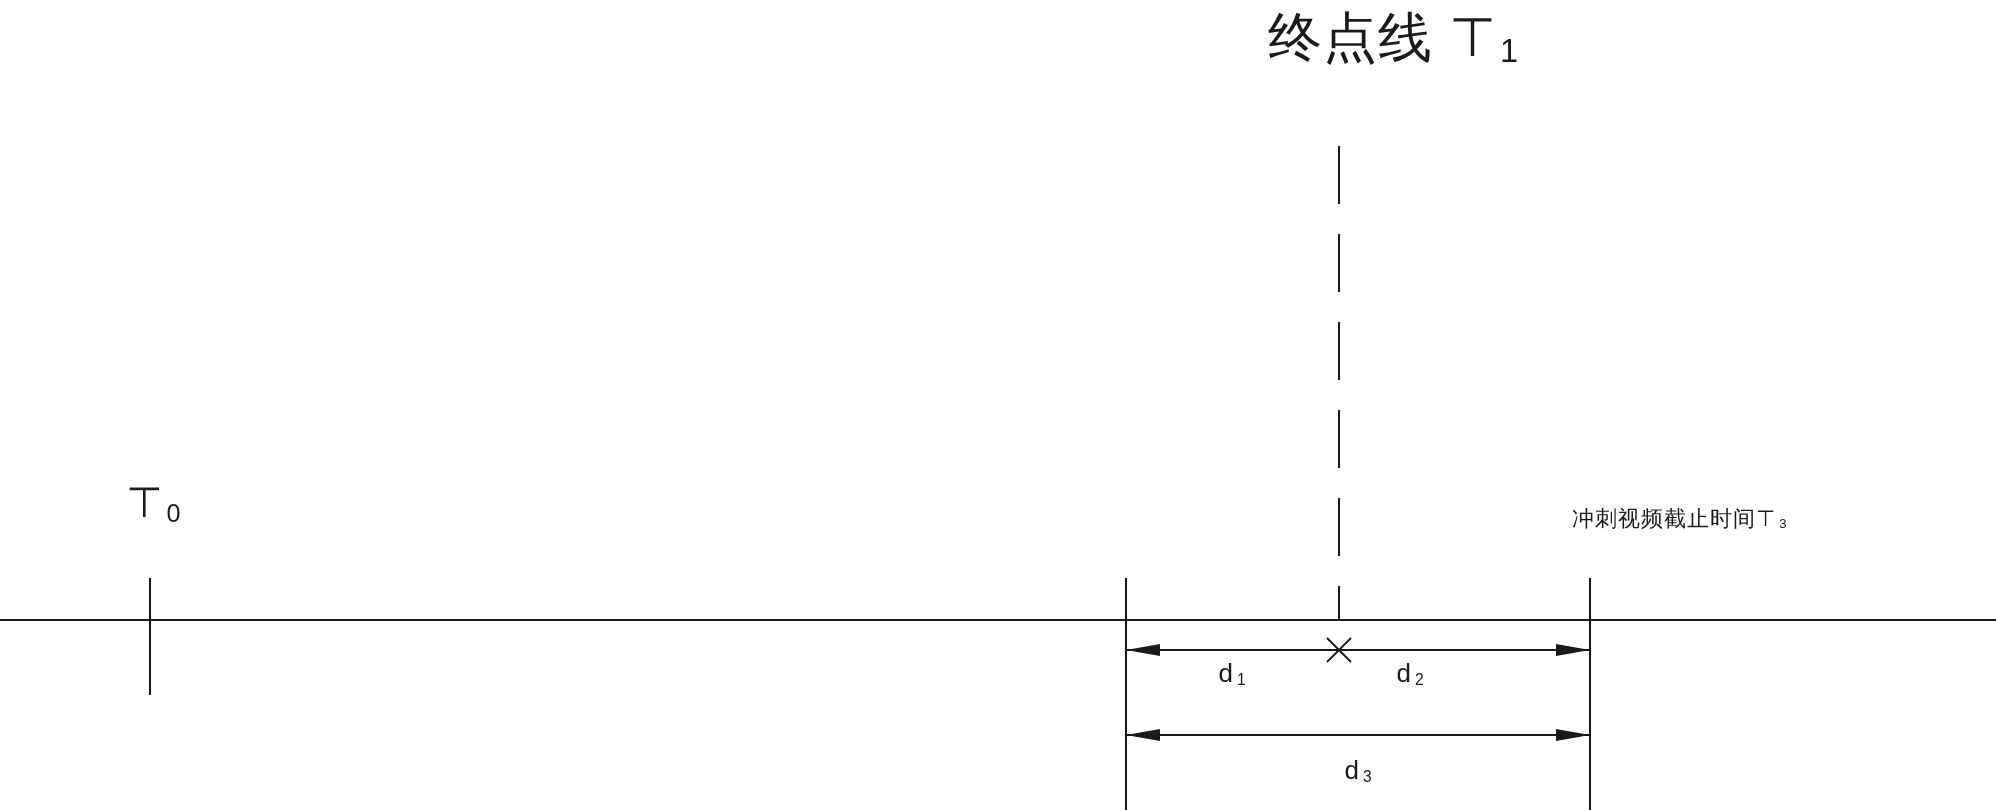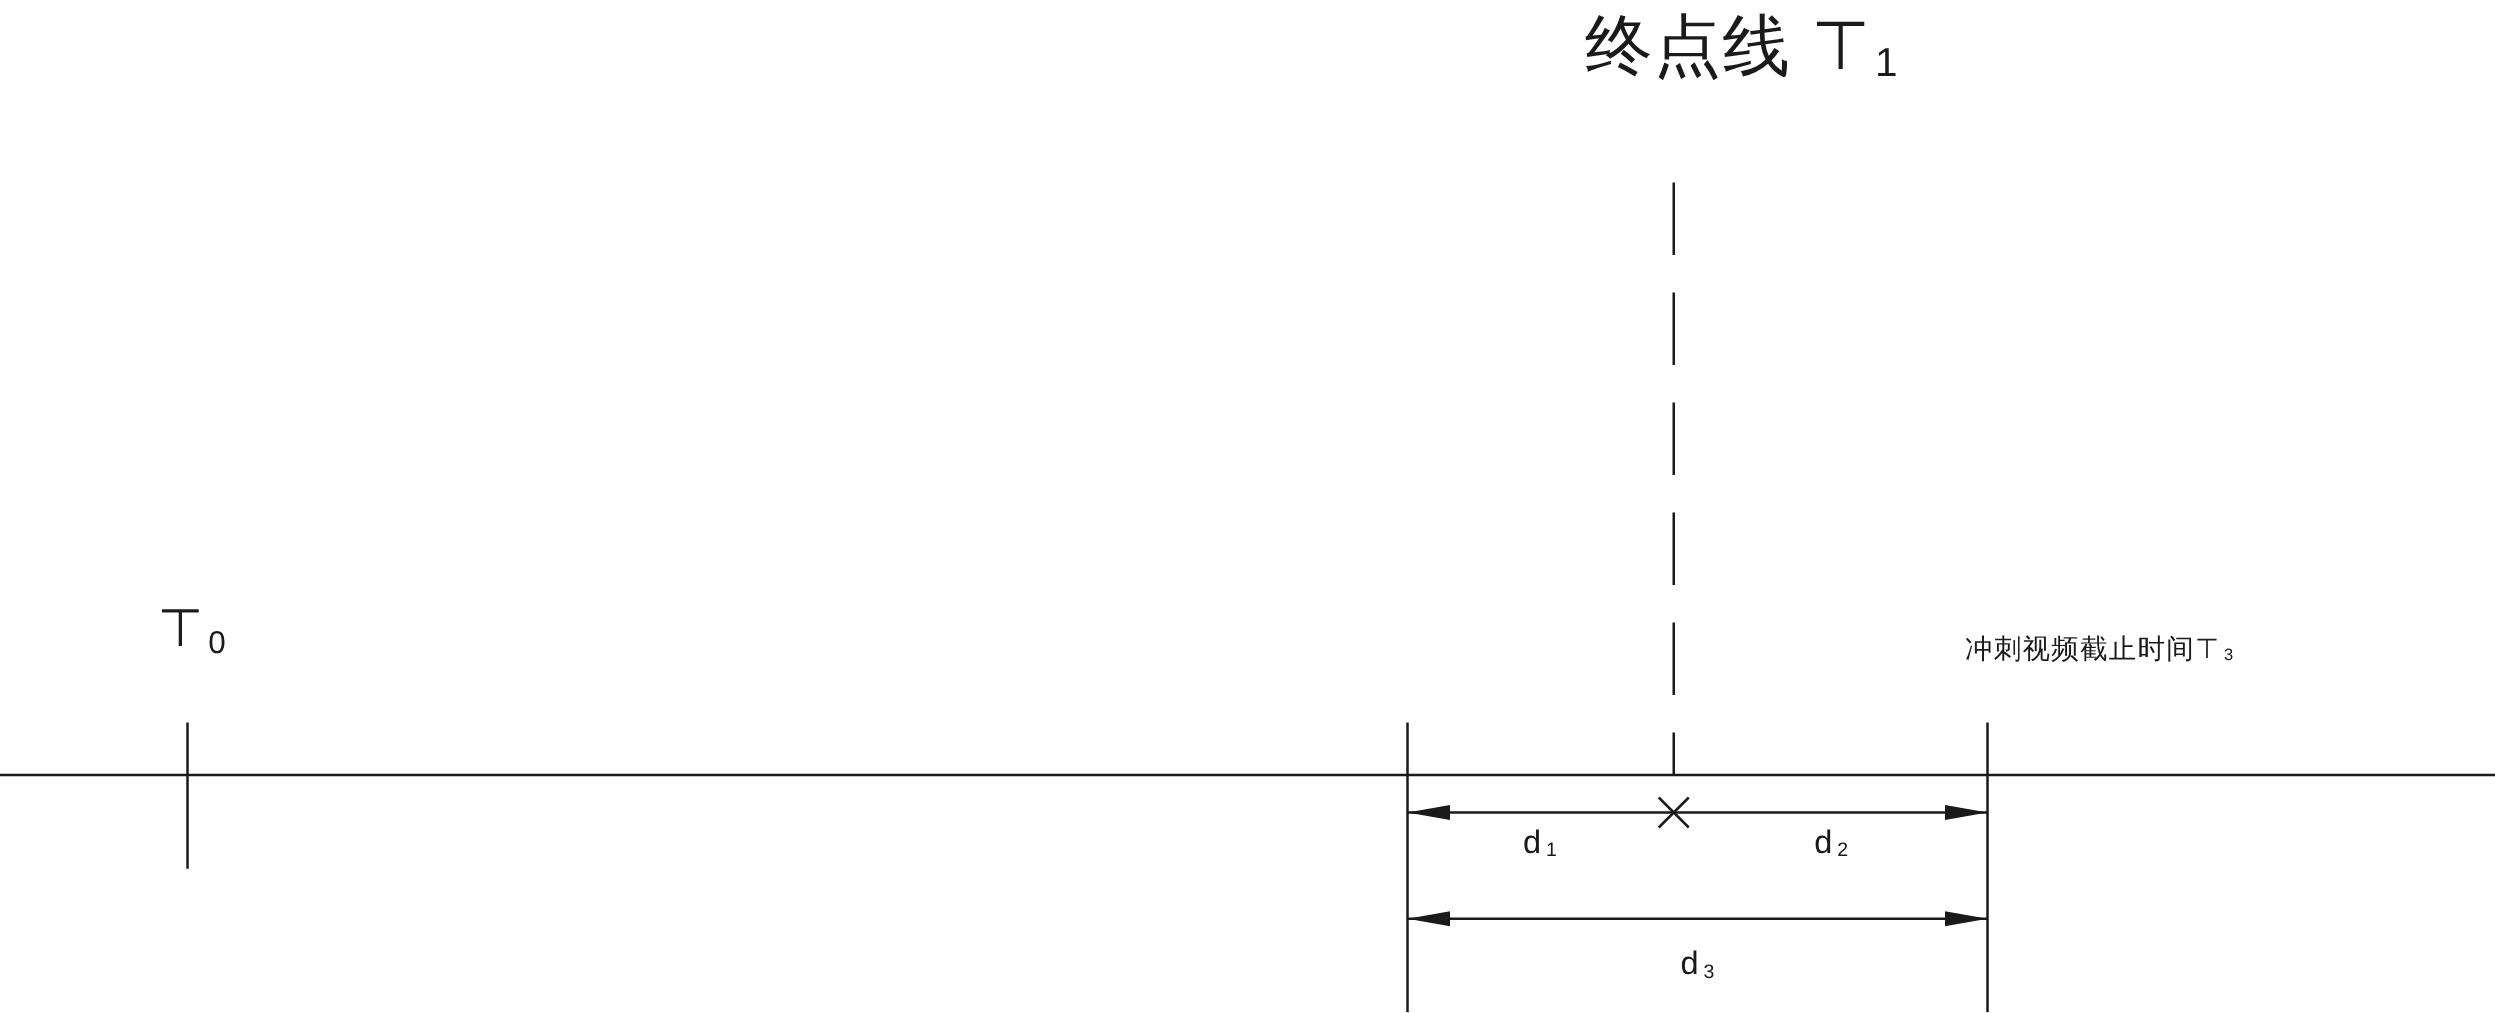--- a/index.html
+++ b/index.html
@@ -58,21 +58,21 @@
     font-size: 22px;
     left: 1572px;
     top: 508px;
   }
 
   .d-label {
     font-size: 26px;
   }
 
   .d1-label { left: 1232px; top: 660px; transform: translateX(-50%); }
-  .d2-label { left: 1465px; top: 660px; transform: translateX(-50%); }
+  .d2-label { left: 1410px; top: 660px; transform: translateX(-50%); }
   .d3-label { left: 1358px; top: 757px; transform: translateX(-50%); }
 </style>
 </head>
 <body>
 
 <div class="canvas">
 
   <svg class="lines" viewBox="0 0 1996 810">
 
     <line x1="0" y1="620" x2="1996" y2="620" stroke="#1a1a1a" stroke-width="2"></line>

